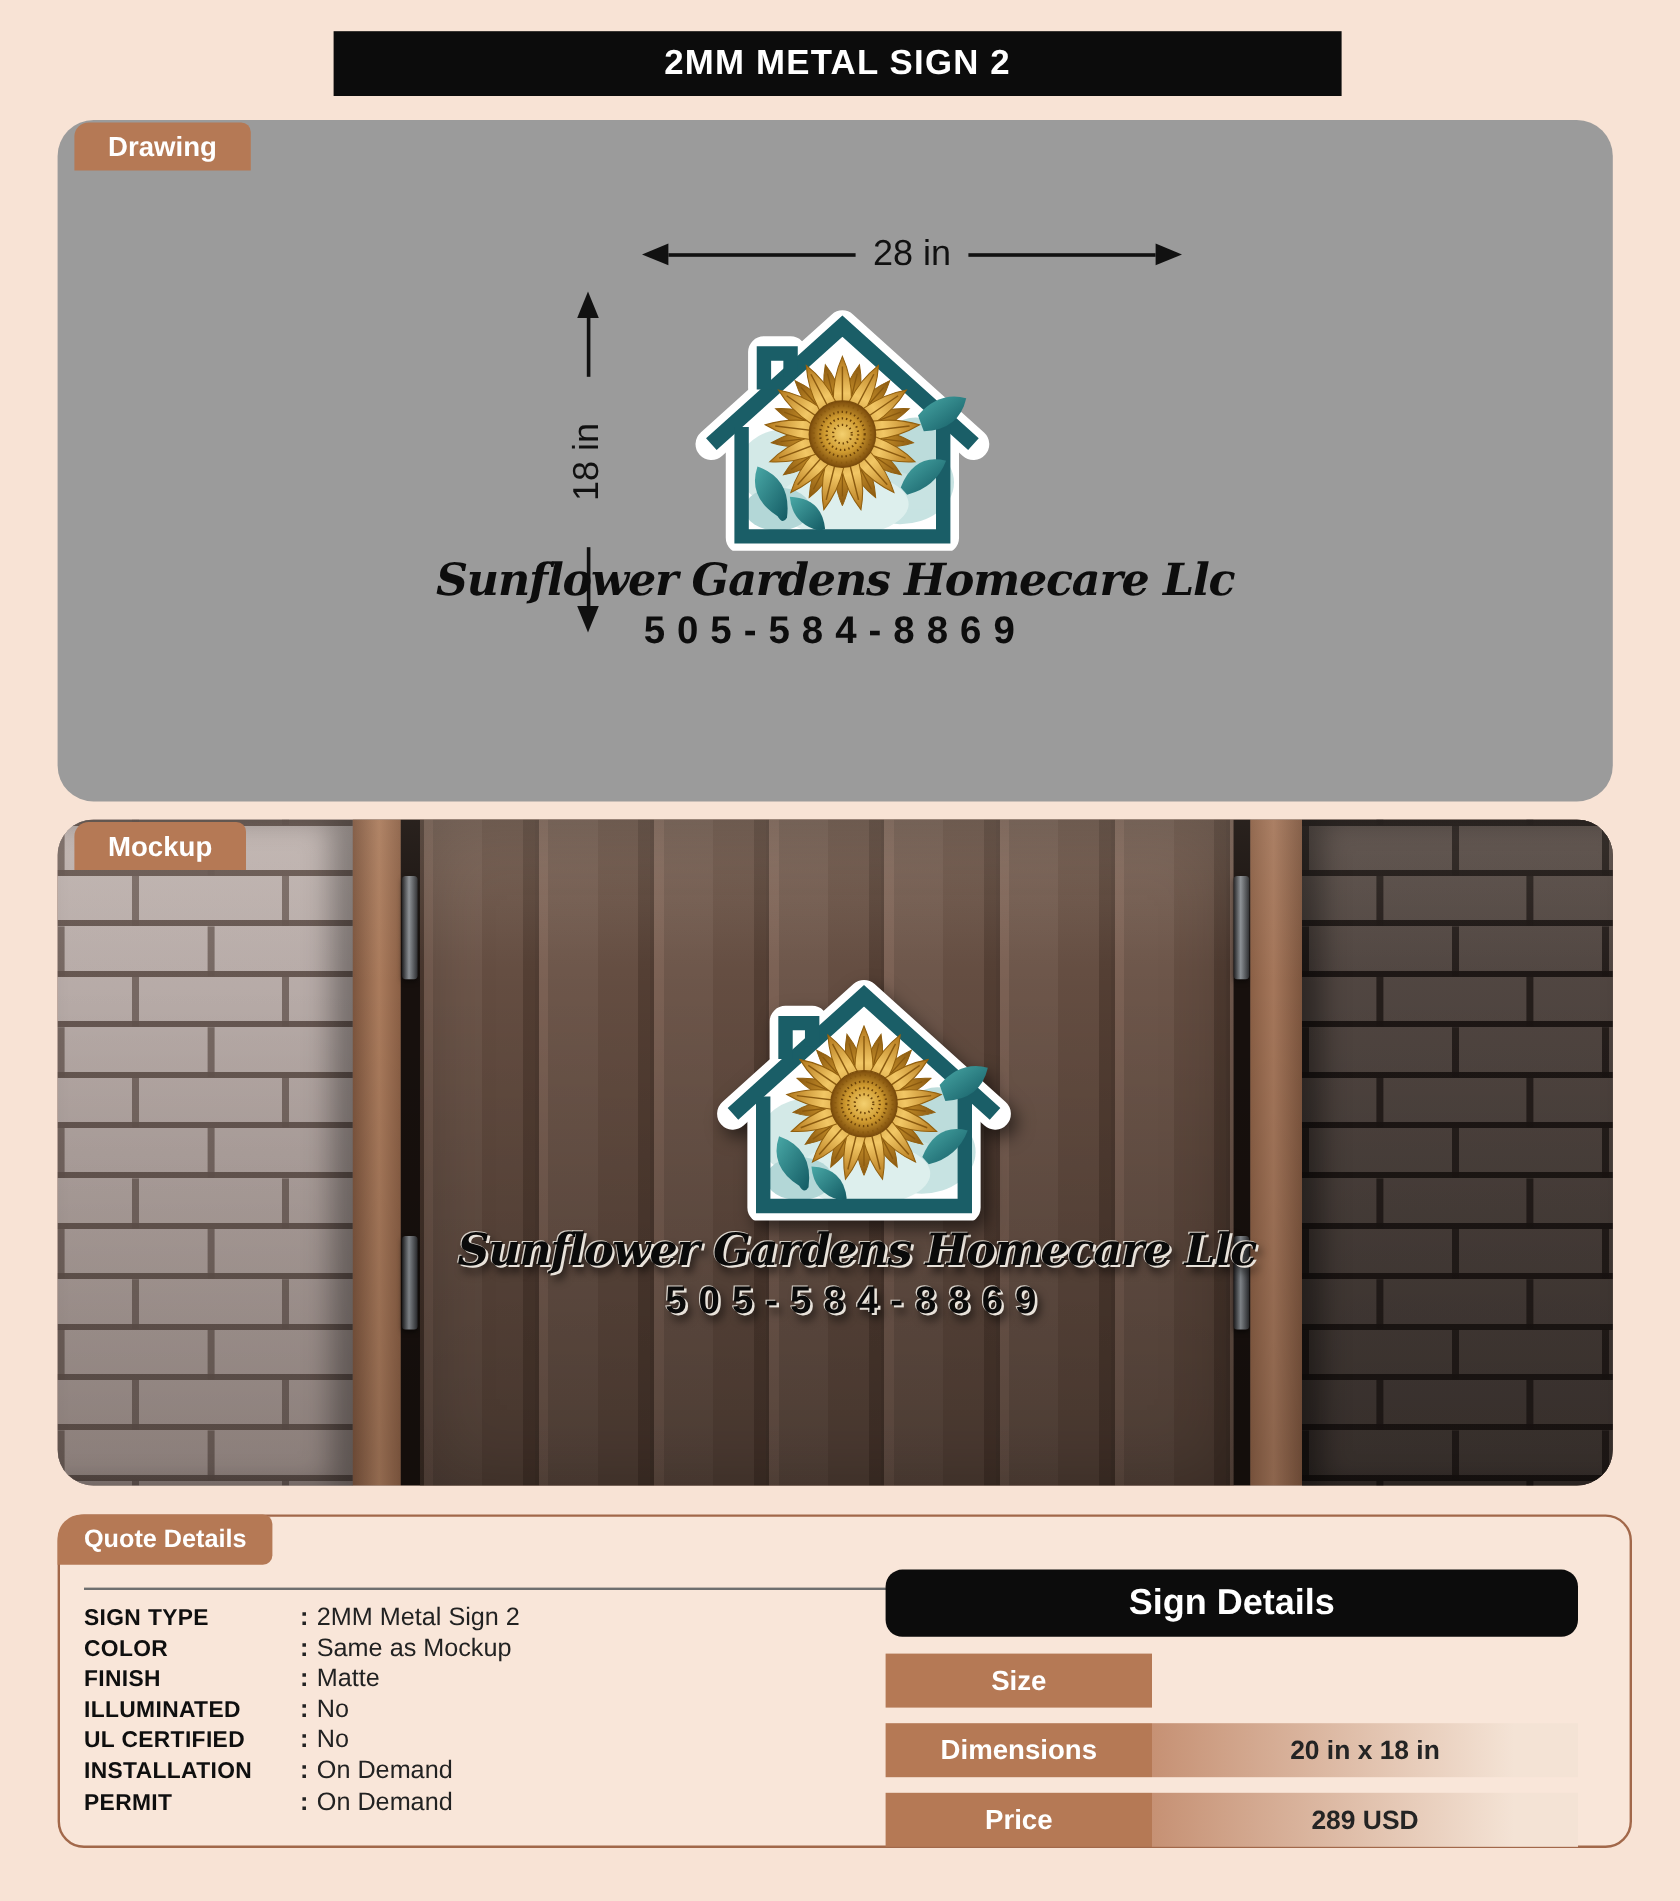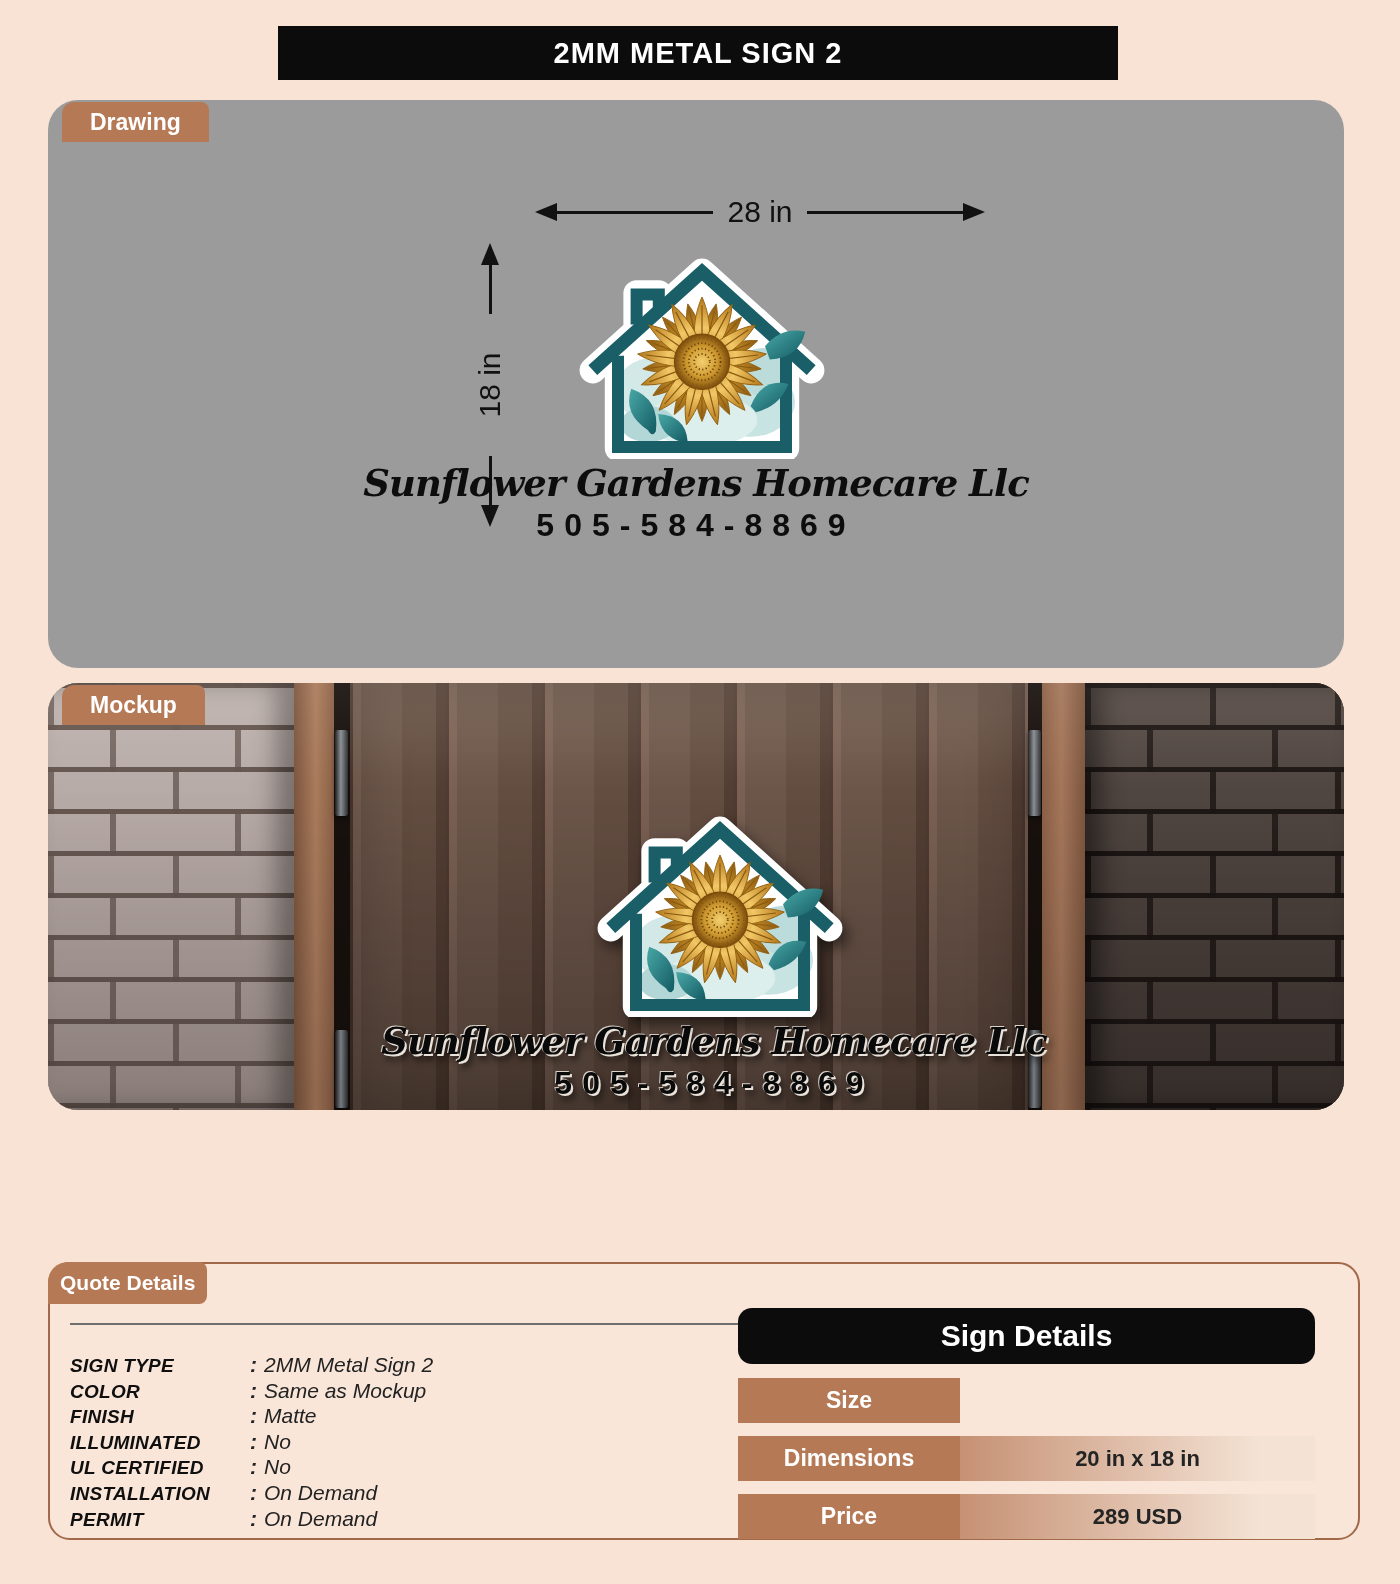--- a/index.html
+++ b/index.html
@@ -55,21 +55,21 @@
     margin-top:2px; font-family:"DejaVu Serif", serif; font-style:italic; font-weight:700;
     font-size:37px; color:#0d0d0d; white-space:nowrap; letter-spacing:-1px;
   }
   .sign-phone {
     margin-top:2px; font-size:32px; font-weight:700; color:#0d0d0d; letter-spacing:10px; white-space:nowrap;
   }
   .drawing .sign-composite { top:137px; left:50%; transform:translateX(-50%); }
 
   
   .mockup {
-    position:absolute; left:48px; top:683px; width:1296px; height:427px;
+    position:absolute; left:48px; top:683px; width:1296px; height:555px;
     border-radius:30px; overflow:hidden; background:#6d564a;
   }
   .m-layer { position:absolute; top:0; bottom:0; }
   .m-brick-light {
     left:0; width:246px; background-color:#b2a8a5;
     background-image:
       repeating-linear-gradient(to bottom, rgba(97,82,76,0.95) 0 5px, rgba(0,0,0,0) 5px 42px),
       conic-gradient(from 270deg at 6px 42px, rgba(97,82,76,0.75) 0 90deg, rgba(0,0,0,0) 90deg),
       conic-gradient(from 270deg at 6px 42px, rgba(97,82,76,0.75) 0 90deg, rgba(0,0,0,0) 90deg),
       linear-gradient(180deg, #beb3b0, #a2938e);
@@ -111,25 +111,25 @@
   .mockup .sign-script, .mockup .sign-phone {
     color:#0a0a0a;
     text-shadow:2px 2px 0 #e8e2da, -1px -1px 0 #d8d2ca, 4px 6px 7px rgba(0,0,0,0.65);
   }
 
   
   .quote-box {
     position:absolute; left:48px; top:1262px; width:1312px; height:278px;
     background:#f9e6d9; border:2px solid #a2684a; border-radius:22px;
   }
-  .quote-box .tab { left:-2px; top:-2px; height:42px; font-size:21px; border-radius:20px 8px 8px 0; padding:0 12px; }
+  .quote-box .tab { left:-2px; top:-2px; height:42px; font-size:21px; border-radius:20px 8px 8px 0; padding:0 22px; }
   .q-left { position:absolute; left:20px; top:50px; width:712px; }
   .q-name { text-align:center; font-size:25px; font-weight:800; color:#101010; letter-spacing:0.5px; }
   .q-rule { margin-top:9px; border-top:2px solid #6f6f6f; }
-  .q-rows { margin-top:28px;font-style:italic; }
+  .q-rows { margin-top:11px; }
   .q-row { display:grid; grid-template-columns:180px 14px auto; align-items:baseline; line-height:24.6px; }
   .q-label { font-size:19px; font-weight:800; color:#0f0f0f; letter-spacing:0.3px; }
   .q-sep { font-size:21px; font-weight:700; color:#222; }
   .q-value { font-size:21px; color:#222; }
 
   .sd-panel { position:absolute; left:688px; top:44px; width:577px; }
   .sd-header {
     height:56px; background:var(--black,#0c0c0c); border-radius:14px; color:#fff;
     display:flex; align-items:center; justify-content:center; font-size:30px; font-weight:700;
   }

